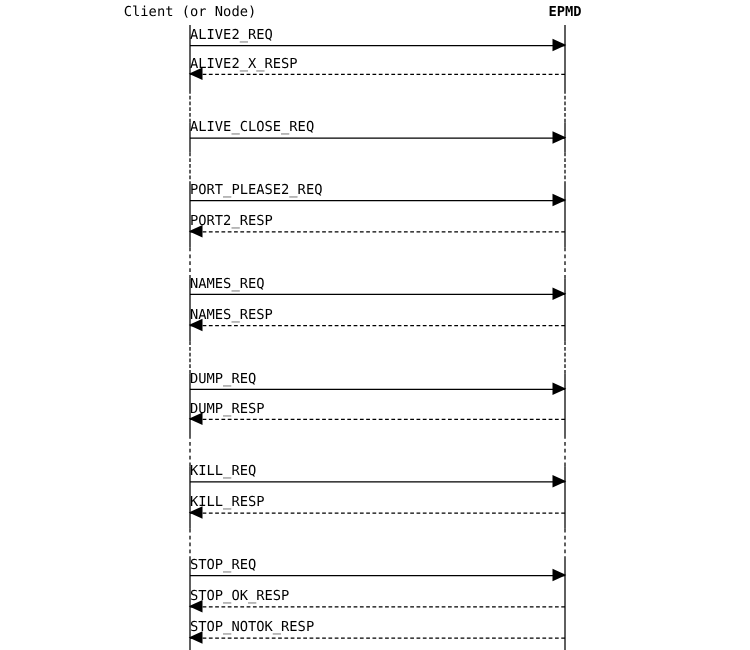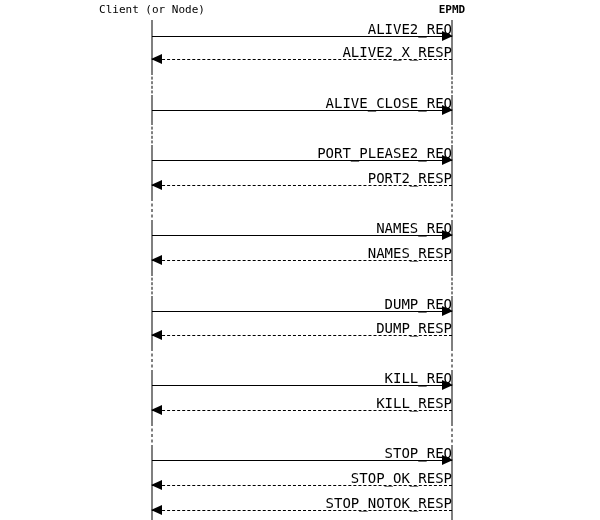--- a/index.html
+++ b/index.html
@@ -64,22 +64,22 @@
   }
   .msg.dir-left .head {
     left: -1px;
     border-right: 11px solid #000000;
   }
   .msg .caption {
     position: absolute;
     top: -15px;
     left: 0;
     right: 0;
-    text-align: right;
-    font-size: 14px;
+    text-align: left;
+    font-size: 11px;
     color: #000000;
     white-space: nowrap;
   }
 </style>
 </head>
 <body>
 
 <div id="diagram">
   <div id="actor-labels">
       <div class="actor-label" style="left: 152px;">Client (or Node)</div>

